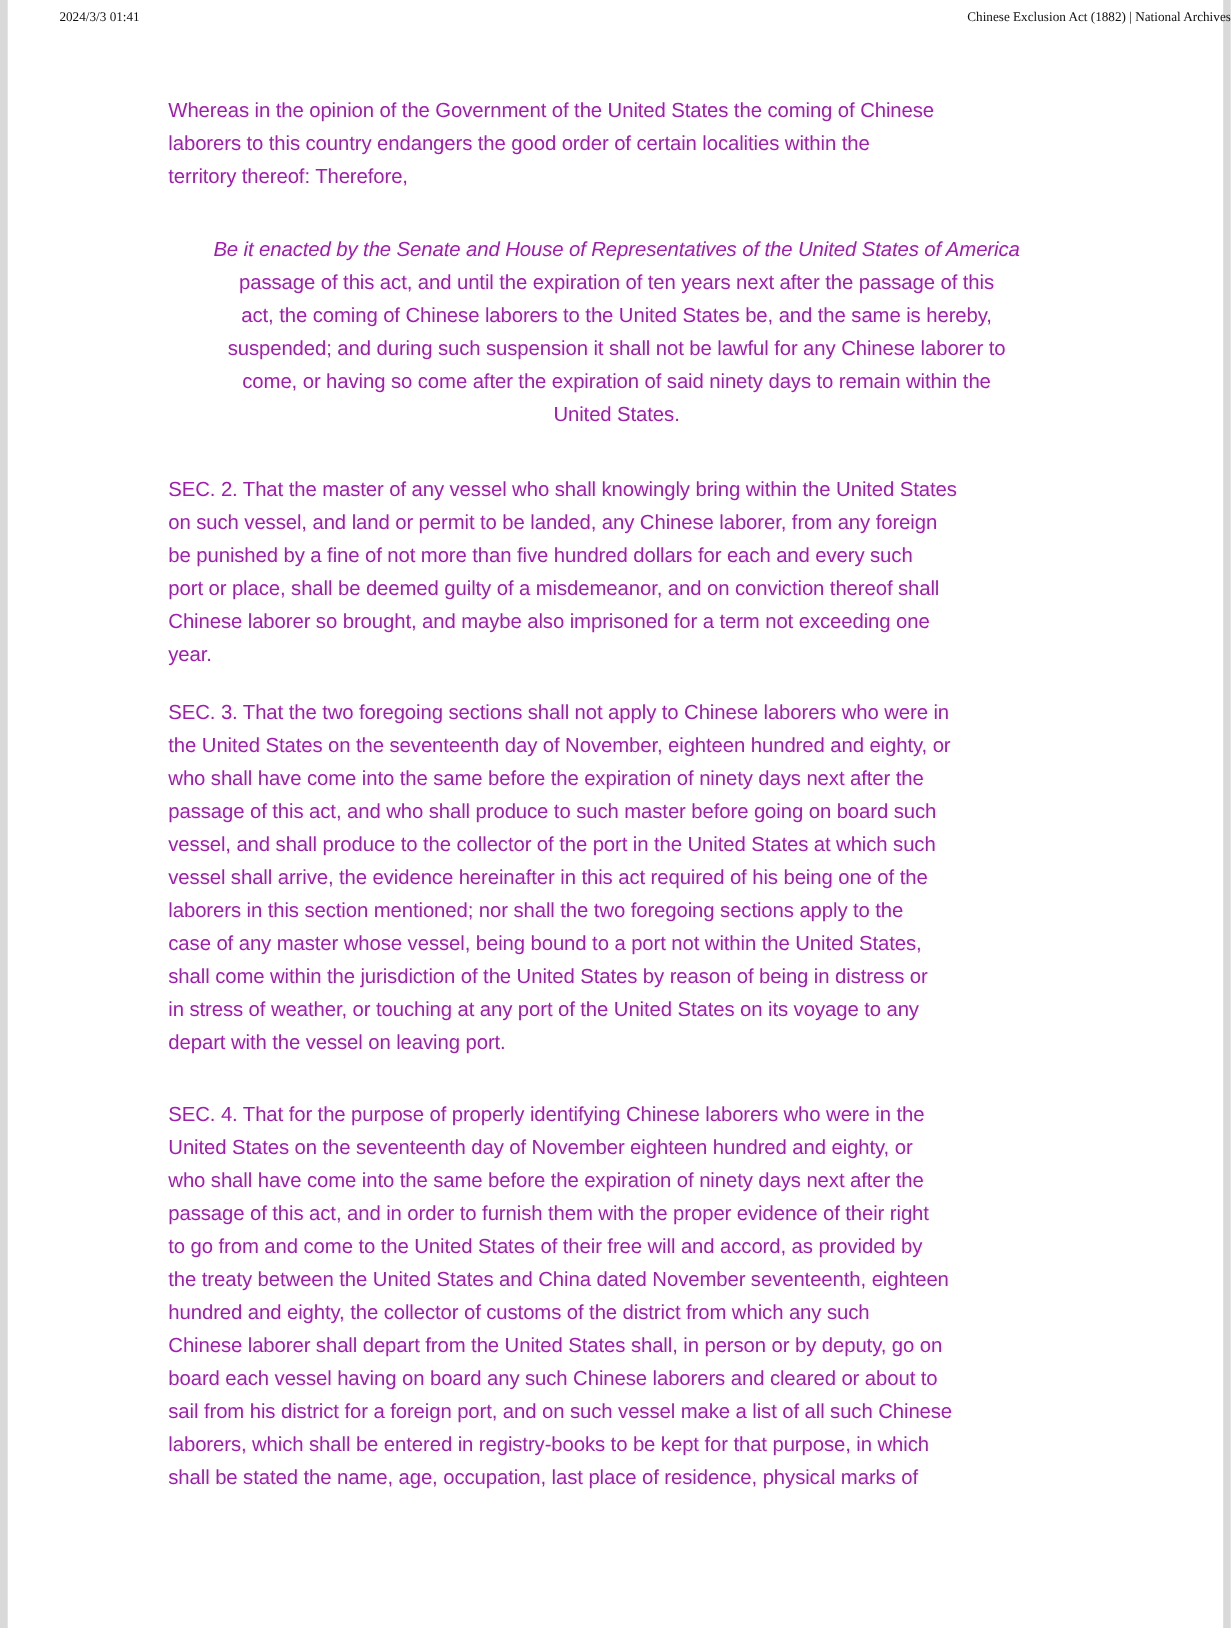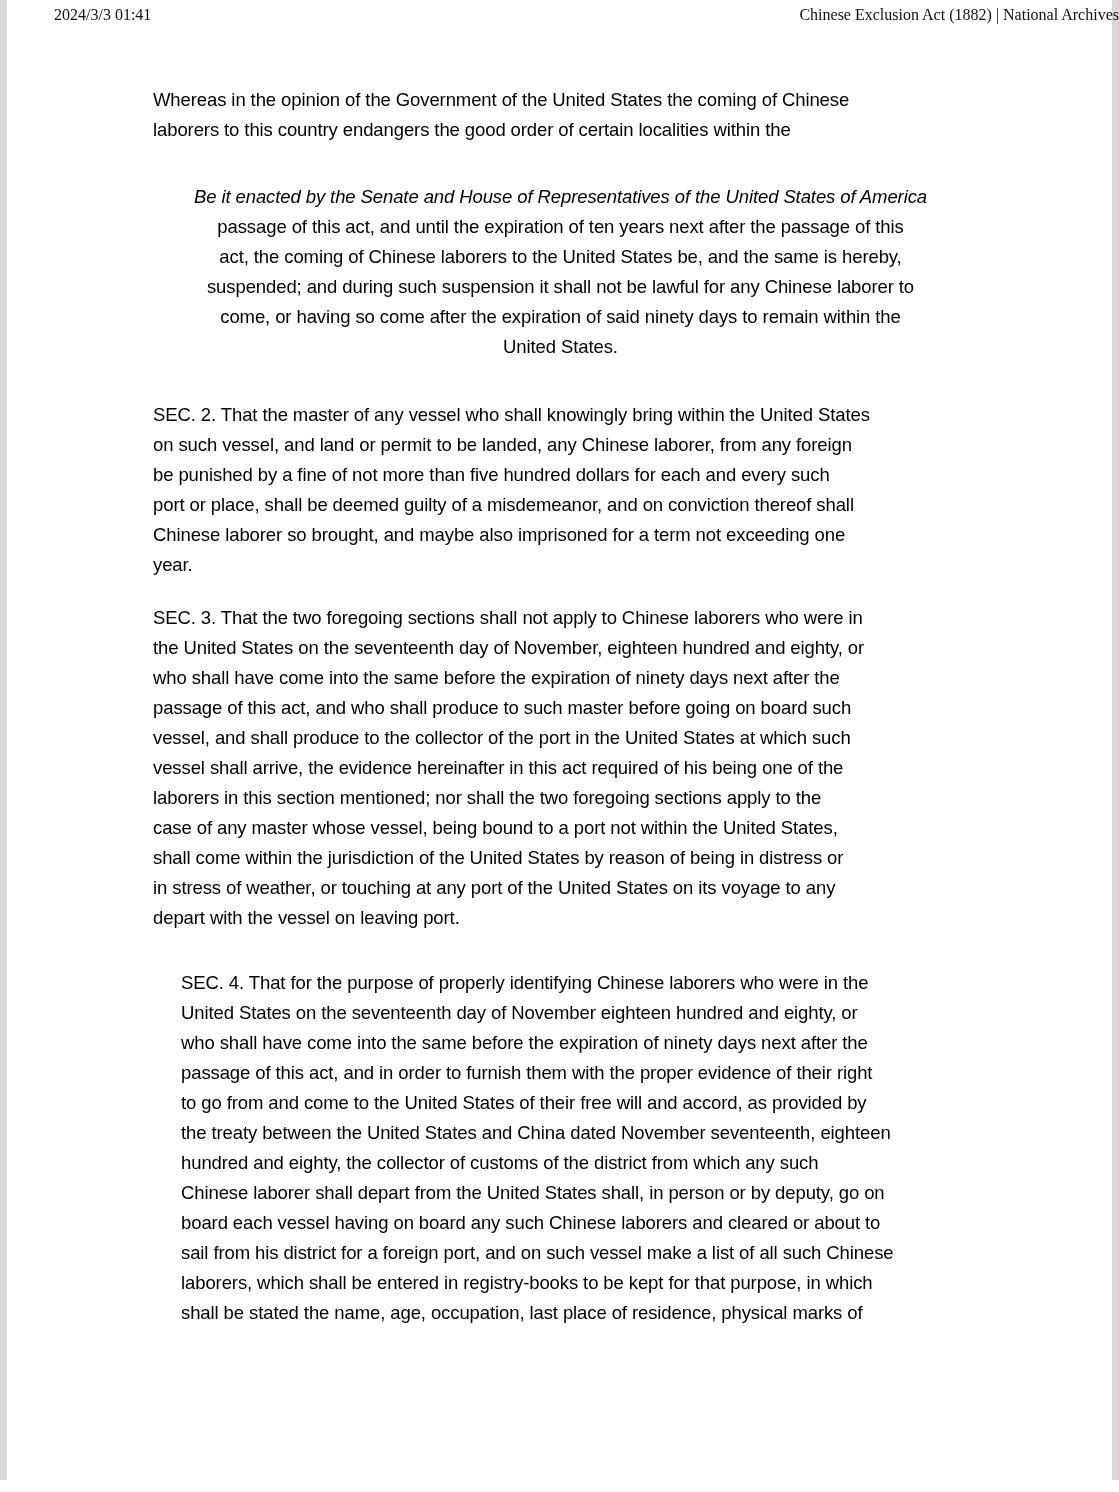--- a/index.html
+++ b/index.html
@@ -20,21 +20,21 @@
   }
   .edge-left  { left: 0; }
   .edge-right { right: 0; }
   .print-header {
     position: absolute;
     top: 6px;
     left: 0;
     right: 0;
     height: 18px;
     font-family: "Liberation Serif", "DejaVu Serif", serif;
-    font-size: 16px;
+    font-size: 12px;
     line-height: 18px;
     color: #111111;
   }
   .print-header .ts {
     position: absolute;
     left: 54px;
     top: 0;
   }
   .print-header .title {
     position: absolute;
@@ -43,53 +43,54 @@
     top: 0;
     text-align: right;
     font-family: Liberation Serif, serif;
   }
   .content {
     position: absolute;
     left: 153px;
     top: 85px;
     width: 815px;
     font-size: 18.5px;
-    color: #000000;
+    color: #a21caf;
     letter-spacing: -0.1px;
   }
   .para { margin: 0; }
   .line {
     height: 30px;
     line-height: 30px;
     white-space: nowrap;
   }
   .italic { font-style: italic; }
   #para-enacting { margin-top: 37px; text-align: center; }
   #para-sec2     { margin-top: 38px; }
   #para-sec3     { margin-top: 23px; }
-  #para-sec4     { margin-top: 35px; margin-left: 28px; }
+  #para-sec4     { margin-top: 35px; }
 </style>
 </head>
 <body>
 
 <div class="page">
 
   <div class="edge edge-left"></div>
   <div class="edge edge-right"></div>
 
   <div class="print-header">
     <span class="ts">2024/3/3 01:41</span>
     <span class="title">Chinese Exclusion Act (1882) | National Archives</span>
   </div>
 
   <div class="content">
 
     <div class="para" id="para-whereas">
         <div class="line">Whereas in the opinion of the Government of the United States the coming of Chinese</div>
         <div class="line">laborers to this country endangers the good order of certain localities within the</div>
+        <div class="line">territory thereof: Therefore,</div>
       </div>
 
     <div class="para" id="para-enacting">
       <div class="line italic">Be it enacted by the Senate and House of Representatives of the United States of America</div>
       <div>
           <div class="line">passage of this act, and until the expiration of ten years next after the passage of this</div>
           <div class="line">act, the coming of Chinese laborers to the United States be, and the same is hereby,</div>
           <div class="line">suspended; and during such suspension it shall not be lawful for any Chinese laborer to</div>
           <div class="line">come, or having so come after the expiration of said ninety days to remain within the</div>
           <div class="line">United States.</div>

